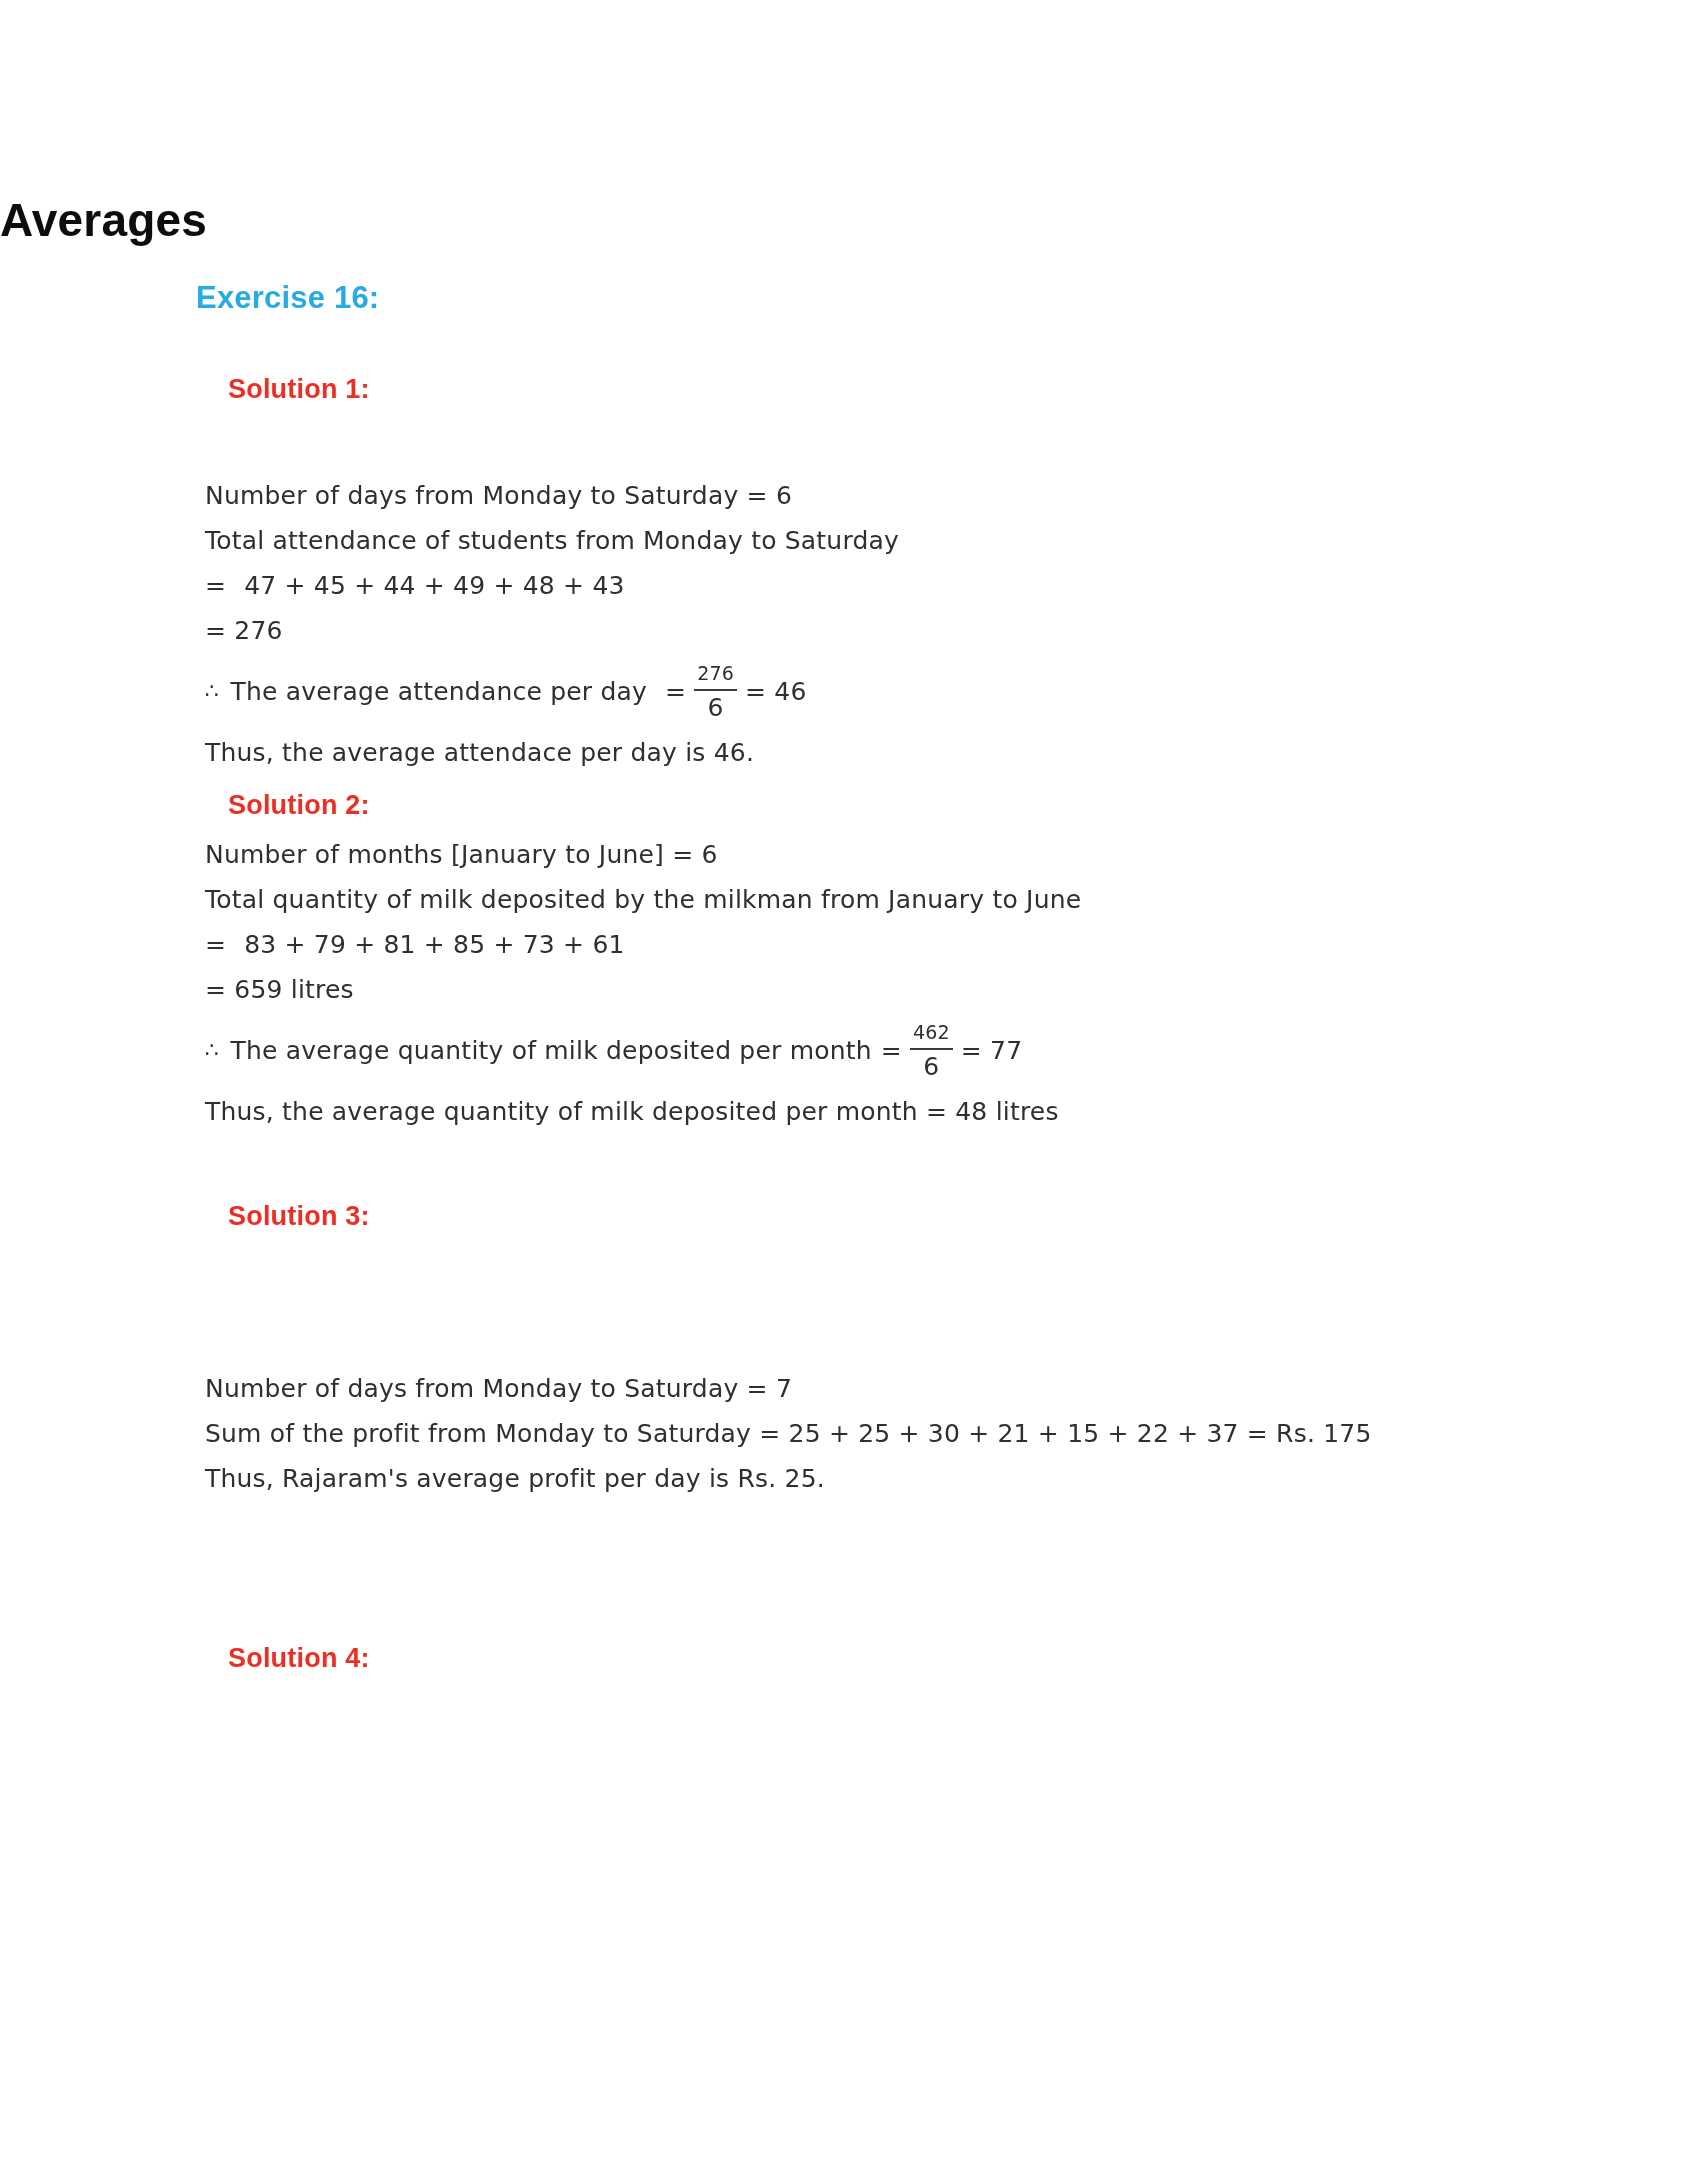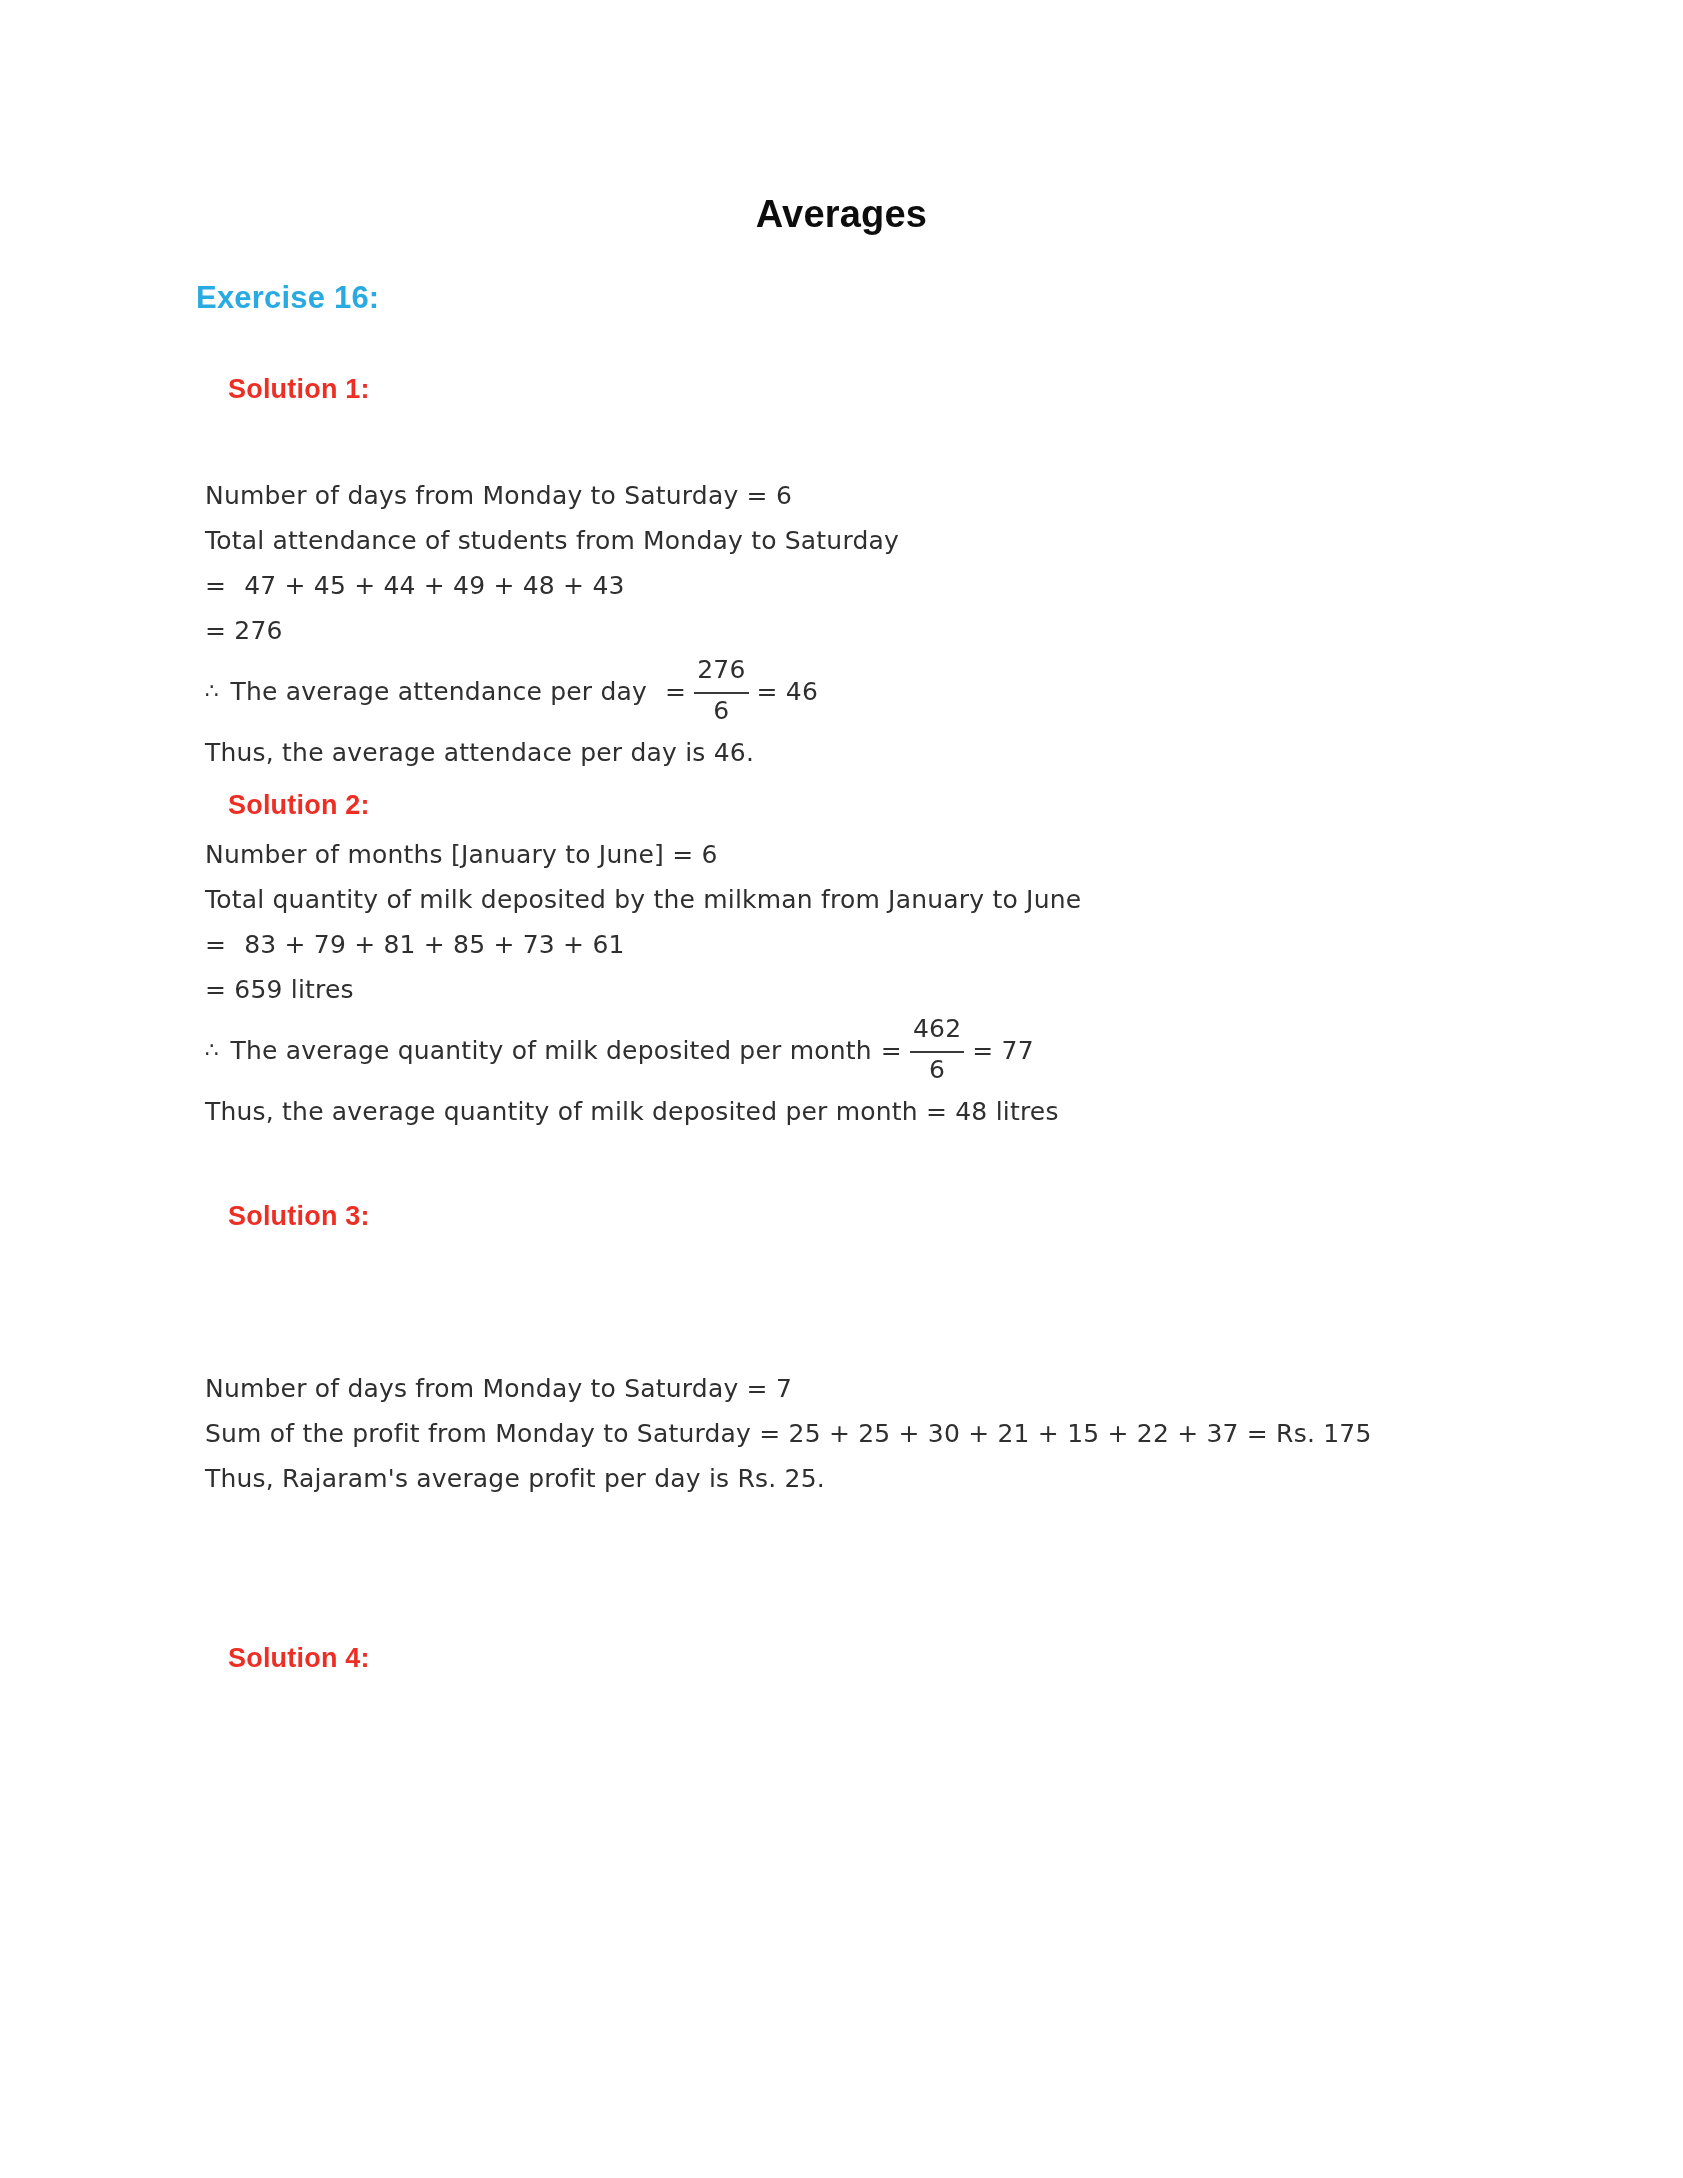--- a/index.html
+++ b/index.html
@@ -21,24 +21,23 @@
     height: 2178px;
     background: #ffffff;
     box-sizing: border-box;
   }
   
   .doc-title {
     position: absolute;
     top: 193px;
     left: 0;
     width: 1683px;
-    text-align: center;
     font-family: "Liberation Sans", sans-serif;
     font-weight: bold;
-    font-size: 38px;
+    font-size: 46px;
     letter-spacing: 0.2px;
     color: #0d0d0d;
   }
   
   .heading {
     position: absolute;
     left: 196px;
     font-family: "Liberation Sans", sans-serif;
     font-weight: bold;
     font-size: 30px;
@@ -90,23 +89,23 @@
   .frac {
     display: inline-block;
     vertical-align: middle;
     text-align: center;
     margin: 0 7px;
     position: relative;
     top: -2px;
   }
   .frac .num {
     display: block;
-    padding: 0 4px 7px 4px;
+    padding: 0 4px 1px 4px;
     line-height: 30px;
-    font-size: 25px;
+    font-size: 19px;
   }
   .frac .bar {
     display: block;
     height: 2px;
     background: #3a3a3a;
     margin: 0 1px;
   }
   .frac .den {
     display: block;
     padding: 1px 4px 0 4px;

